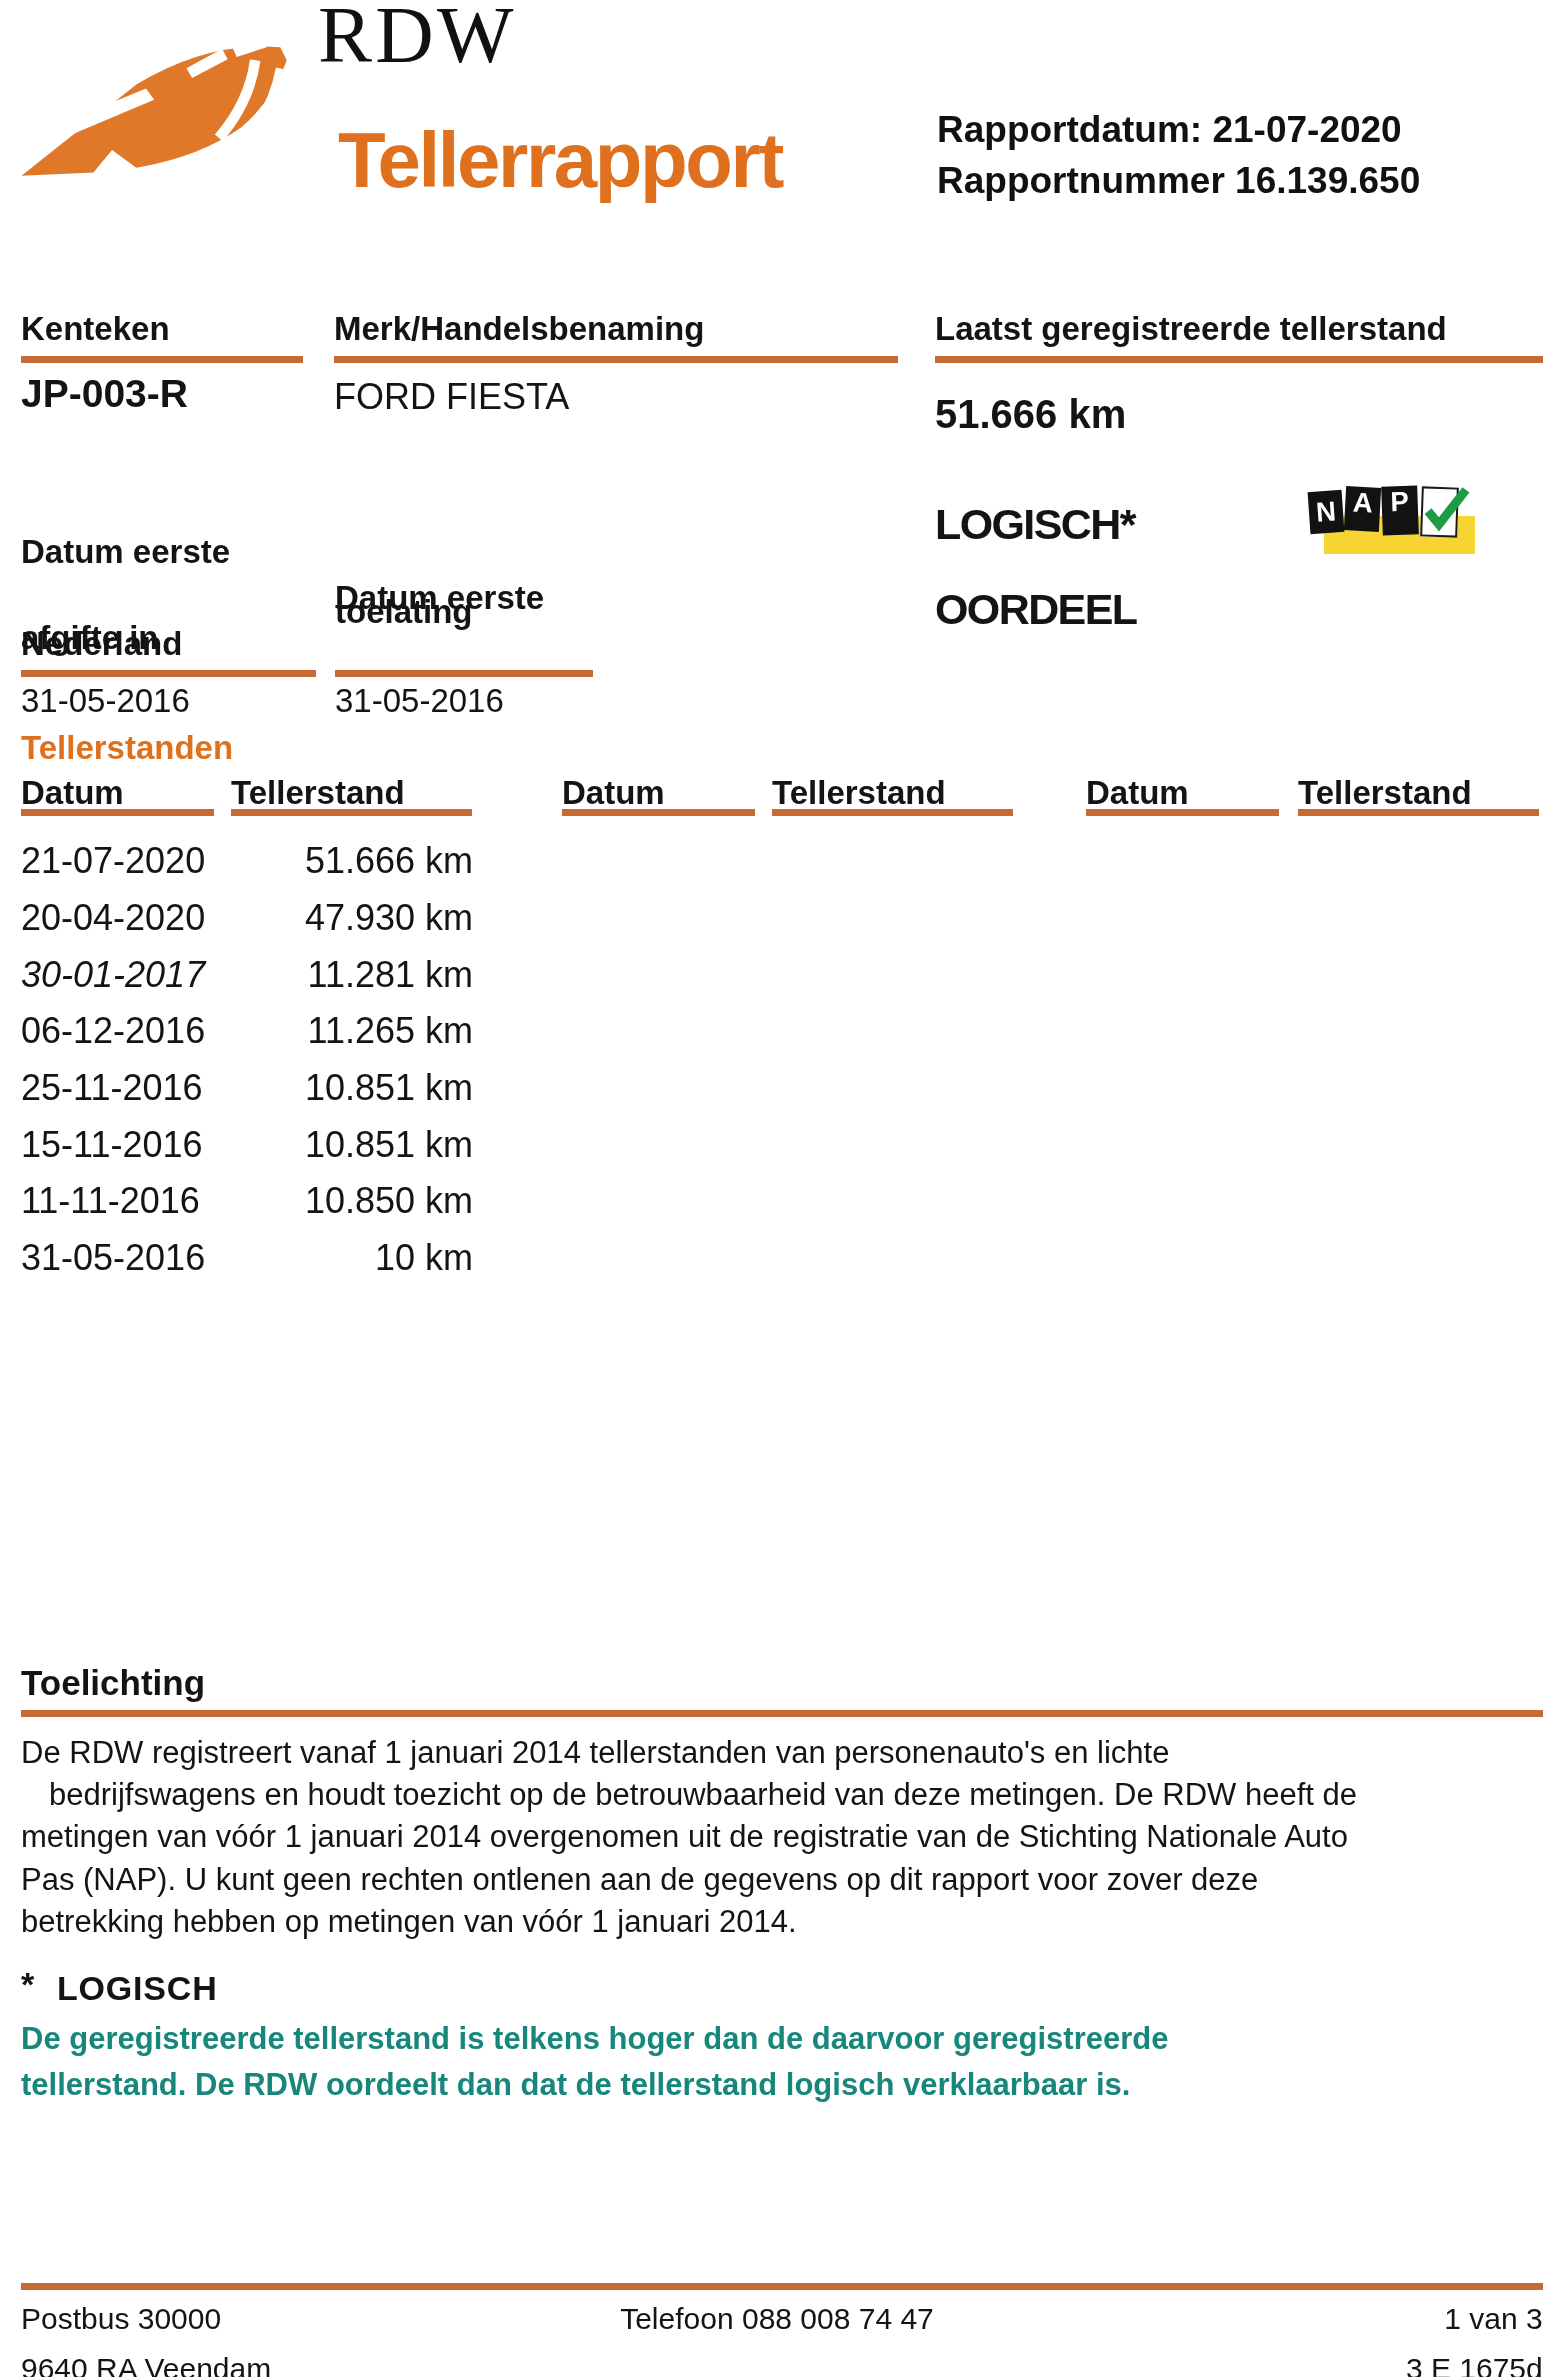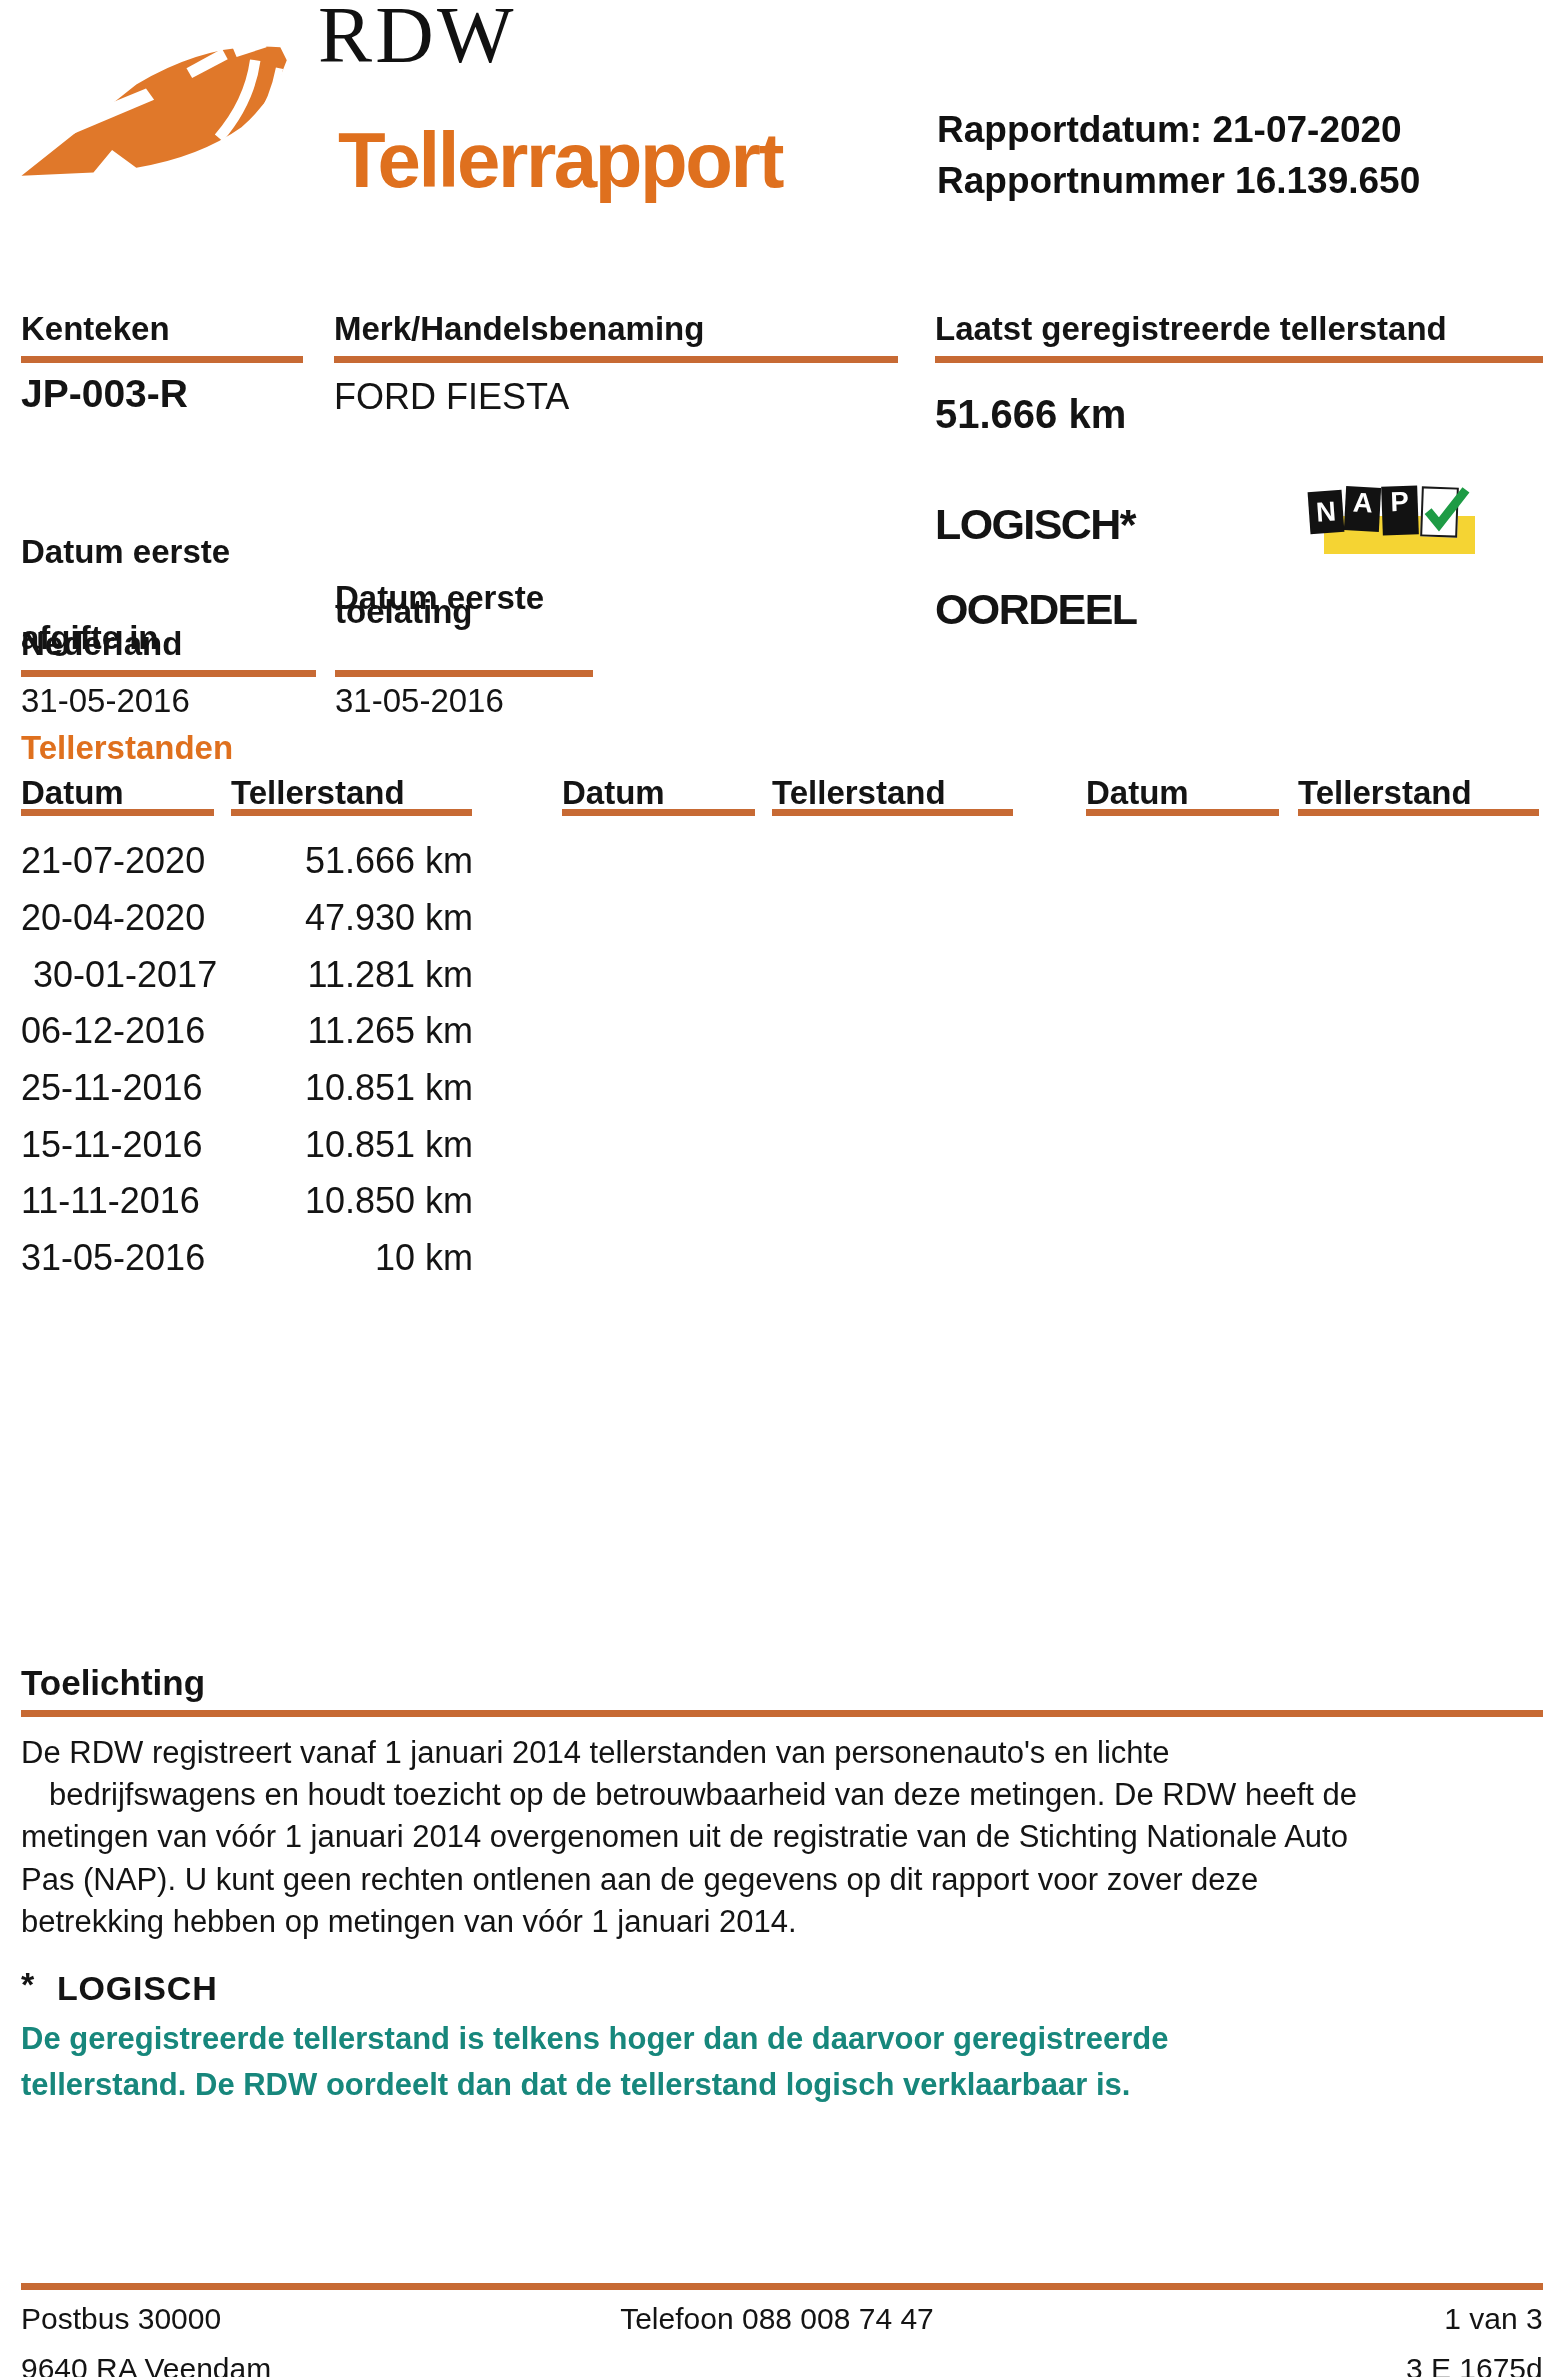--- a/index.html
+++ b/index.html
@@ -108,21 +108,21 @@
   <div class="rule" style="left:772px;top:809px;width:241px;height:6.5px;"></div>
   <div class="rule" style="left:1086px;top:809px;width:193px;height:6.5px;"></div>
   <div class="rule" style="left:1298px;top:809px;width:241px;height:6.5px;"></div>
 
   <div class="abs row-txt" style="left:21px;top:840px;">21-07-2020</div>
   <div class="abs row-txt" style="left:231px;top:840px;width:242px;text-align:right;">51.666 km</div>
 
   <div class="abs row-txt" style="left:21px;top:897px;">20-04-2020</div>
   <div class="abs row-txt" style="left:231px;top:897px;width:242px;text-align:right;">47.930 km</div>
 
-  <div class="abs row-txt" style="left:33px;top:954px;">30-01-2017</div>
+  <div class="abs row-txt" style="left:21px;top:954px;font-style:italic;">30-01-2017</div>
   <div class="abs row-txt" style="left:231px;top:954px;width:242px;text-align:right;">11.281 km</div>
 
   <div class="abs row-txt" style="left:21px;top:1010px;">06-12-2016</div>
   <div class="abs row-txt" style="left:231px;top:1010px;width:242px;text-align:right;">11.265 km</div>
 
   <div class="abs row-txt" style="left:21px;top:1067px;">25-11-2016</div>
   <div class="abs row-txt" style="left:231px;top:1067px;width:242px;text-align:right;">10.851 km</div>
 
   <div class="abs row-txt" style="left:21px;top:1124px;">15-11-2016</div>
   <div class="abs row-txt" style="left:231px;top:1124px;width:242px;text-align:right;">10.851 km</div>

